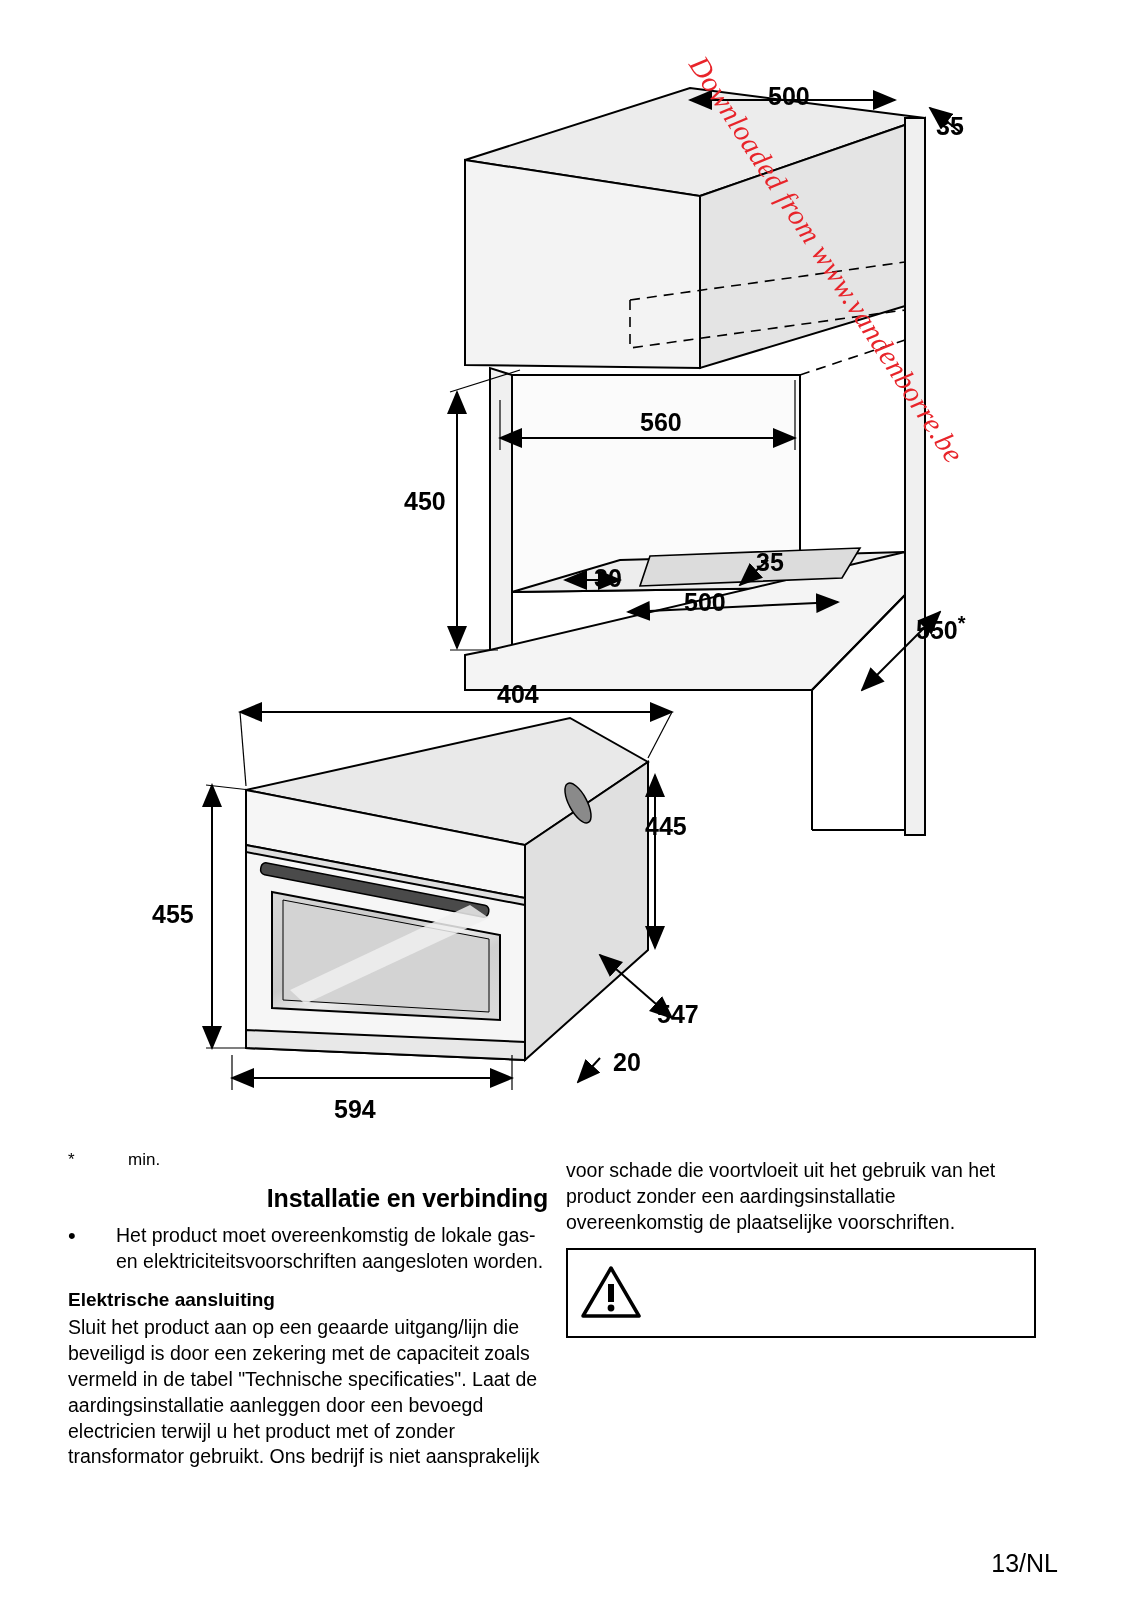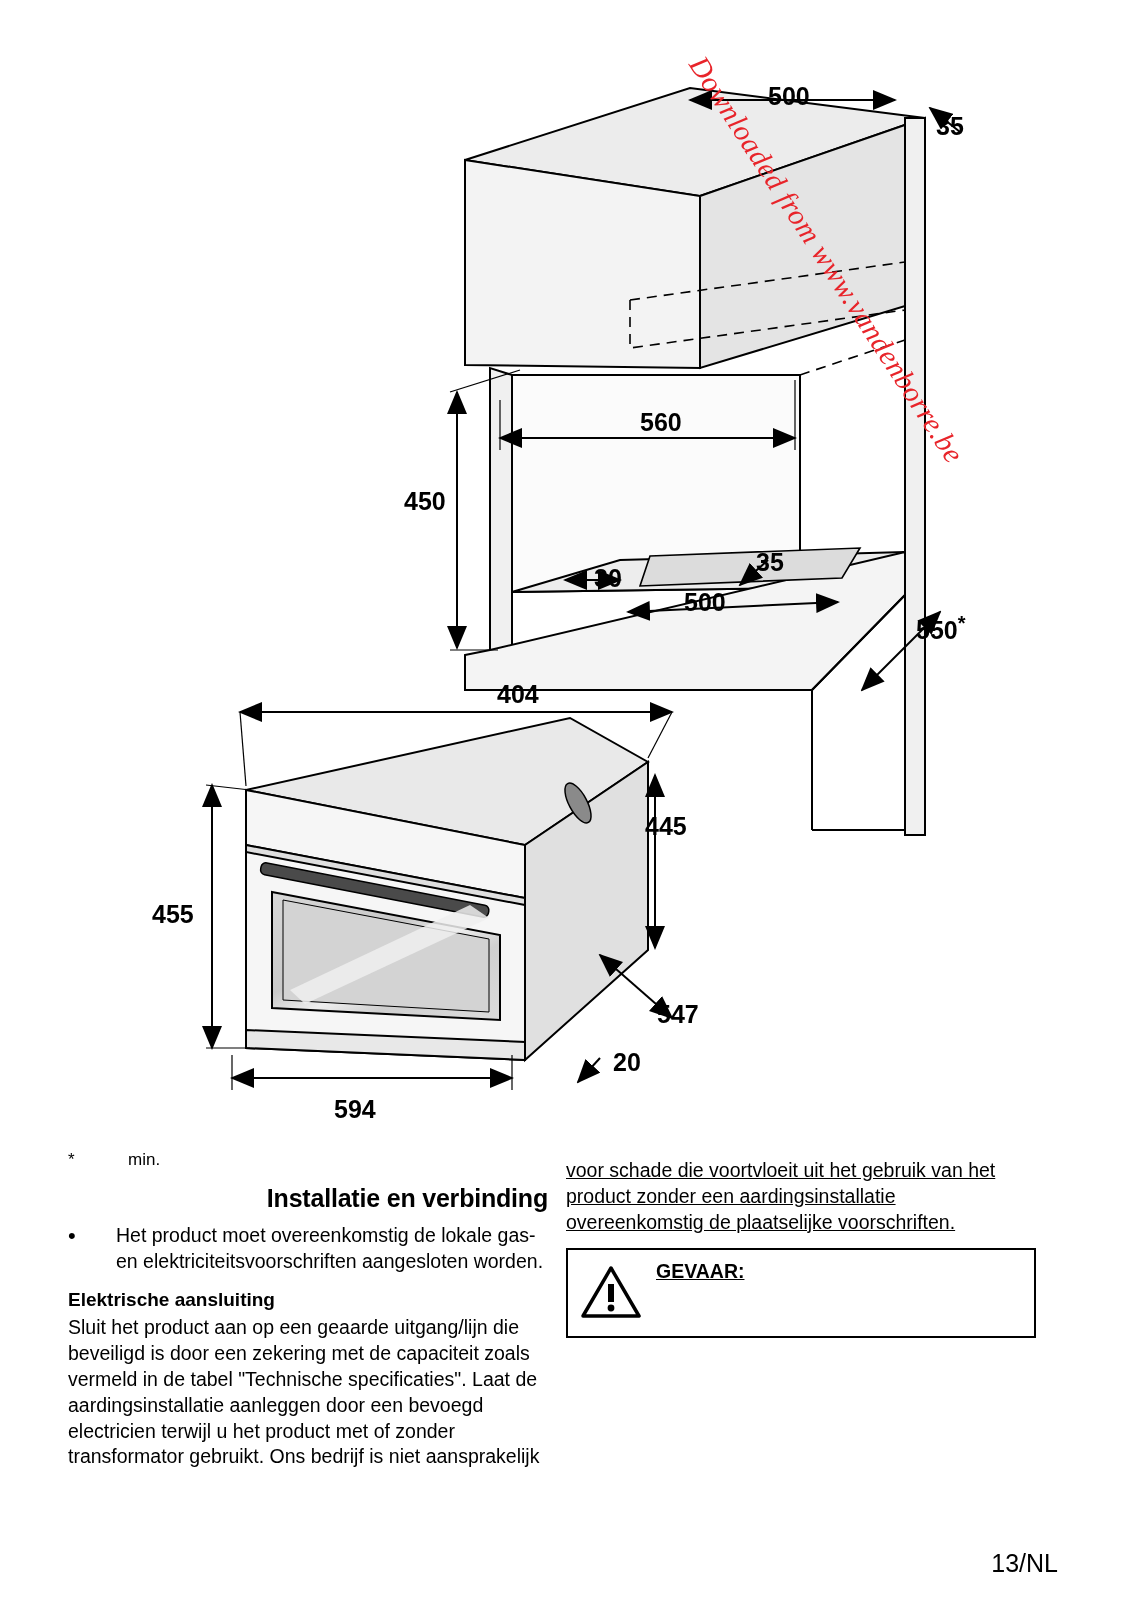--- a/index.html
+++ b/index.html
@@ -78,21 +78,20 @@
     position: absolute;
     left: 68px;
     top: 0px;
     width: 480px;
   }
   .col-right {
     position: absolute;
     left: 566px;
     top: 8px;
     width: 470px;
-    text-decoration: underline;
   }
   .footnote {
     font-size: 17px;
     margin-bottom: 14px;
   }
   .footnote .star-col { display: inline-block; width: 60px; }
   h2.section-title {
     font-size: 25px;
     font-weight: bold;
     margin: 0 0 10px 0;
@@ -331,19 +330,18 @@
 
     <div class="danger-box">
       <div class="warn-icon">
         <svg width="62" height="56" viewBox="0 0 62 56" xmlns="http://www.w3.org/2000/svg">
           <polygon points="31,4 59,52 3,52" fill="#ffffff" stroke="#000" stroke-width="3.5" stroke-linejoin="round"></polygon>
           <rect x="28" y="20" width="6" height="18" fill="#000"></rect>
           <circle cx="31" cy="44" r="3.4" fill="#000"></circle>
         </svg>
       </div>
       <div class="danger-body">
-        <div class="danger-title">GEVAAR:</div>
       </div>
     </div>
   </div>
 </div>
 
 <div id="pagenum">13/NL</div>
 
 </body></html>

